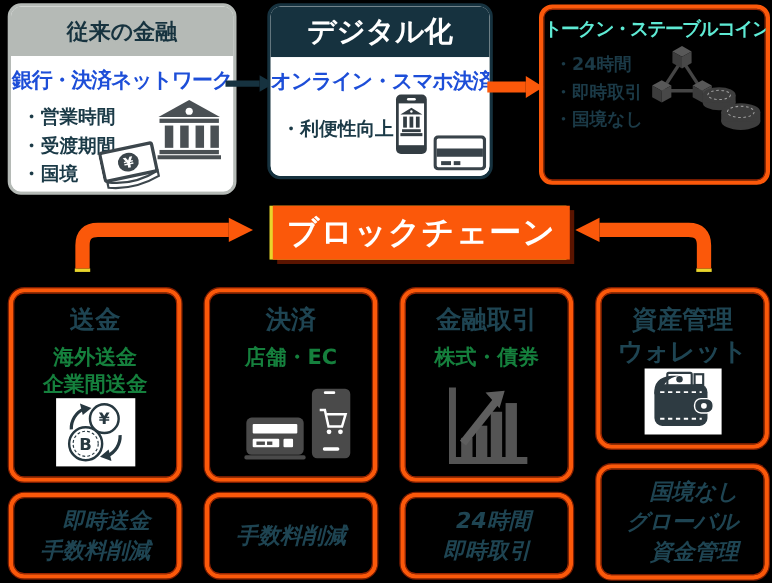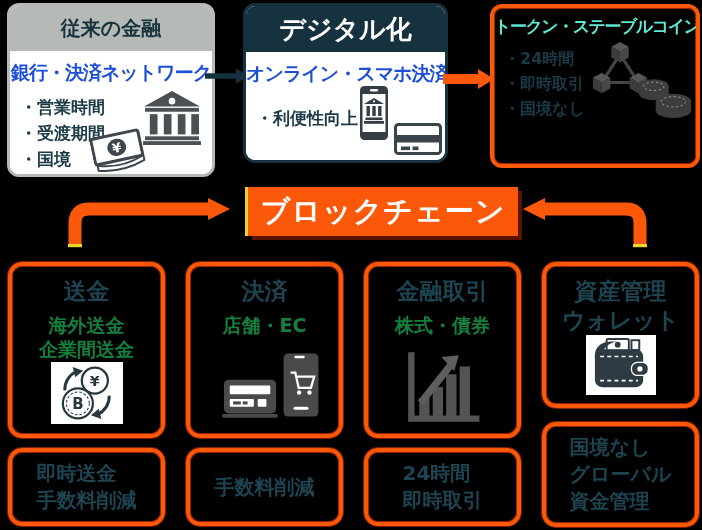--- a/index.html
+++ b/index.html
@@ -43,22 +43,22 @@
   .ubox{position:absolute;box-sizing:border-box;border:4px solid #fb580a;border-radius:14px;
         background:transparent;box-shadow:inset 0 0 0 1px #9c2400,0 0 0 1px #7e1b00;
         display:flex;flex-direction:column;align-items:center;}
   .utitle{font-weight:bold;color:#1e4452;font-size:23px;text-align:center;padding-top:11px;
           white-space:pre-line;line-height:1.25;}
   .usub{font-weight:bold;color:#15803d;font-size:19px;text-align:center;margin-top:7px;
         white-space:pre-line;line-height:1.3;}
   .benefit{position:absolute;box-sizing:border-box;border:4px solid #fb580a;border-radius:14px;
            box-shadow:inset 0 0 0 1px #9c2400,0 0 0 1px #7e1b00;
            display:flex;align-items:center;justify-content:center;}
-  .benefit .btext{font-weight:bold;color:#1e4452;font-size:20px;text-align:left;
-                  white-space:pre-line;line-height:1.35;}
+  .benefit .btext{font-weight:bold;color:#1e4452;font-size:20px;text-align:right;
+                  white-space:pre-line;line-height:1.35;font-style:italic;}
   .whitecard{background:#fff;display:flex;align-items:center;justify-content:center;}
   .iconwrap{margin-top:auto;margin-bottom:10px;}
 </style>
 </head>
 <body>
 
 <div class="stage">
 
   <section class="tbox box-trad">
     <div class="thead">従来の金融</div>

